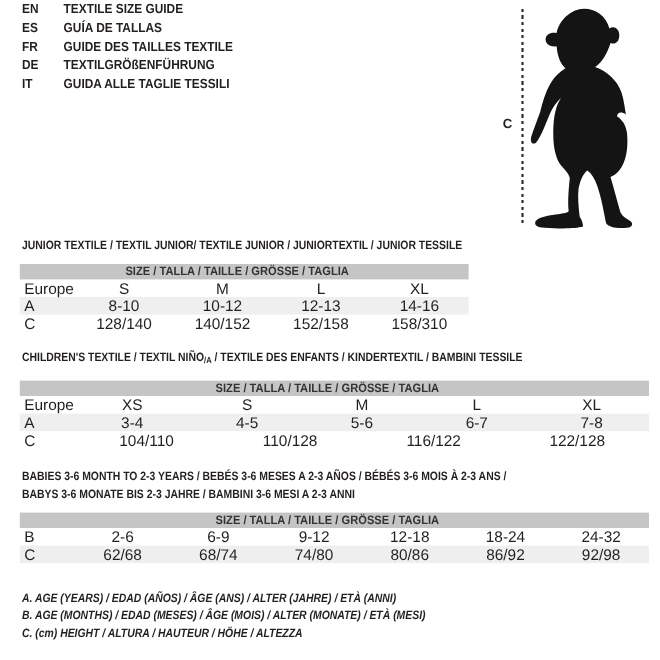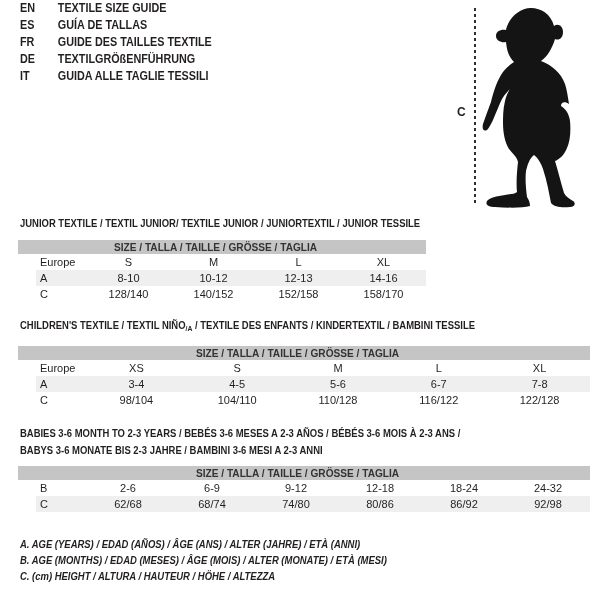--- a/index.html
+++ b/index.html
@@ -25,21 +25,21 @@
   
   .section-title{position:absolute;left:20px;font-size:11px;font-weight:bold;line-height:13px;
     transform:scaleX(0.86);transform-origin:0 0;white-space:nowrap;}
   .section-title.two-line{line-height:17px;}
   sub.small{font-size:8px;vertical-align:-2px;}
 
   
   .sg-table{position:absolute;left:18px;}
   .size-bar{height:14px;line-height:14px;background:#c5c5c5;padding-left:4px;
             font-size:11px;font-weight:bold;color:#333333;text-align:center;}
-  .t-row{display:flex;height:16px;line-height:16px;font-size:11px;margin-left:18px;}
+  .t-row{display:flex;height:16px;line-height:16px;font-size:14px;}
   .t-row.shaded{background:#efefef;}
   .t-label{width:50px;padding-left:4px;box-sizing:border-box;}
   .t-cell{flex:1;text-align:center;}
 
   
   .footnotes{position:absolute;left:20px;top:536px;font-style:italic;}
   .footnote{height:16px;line-height:16px;font-size:11px;font-weight:bold;
     transform:scaleX(0.86);transform-origin:0 0;white-space:nowrap;}
 </style>
 </head>
@@ -106,21 +106,21 @@
       <span class="t-cell">8-10</span>
       <span class="t-cell">10-12</span>
       <span class="t-cell">12-13</span>
       <span class="t-cell">14-16</span>
     </div>
     <div class="t-row">
       <span class="t-label">C</span>
       <span class="t-cell">128/140</span>
       <span class="t-cell">140/152</span>
       <span class="t-cell">152/158</span>
-      <span class="t-cell">158/170</span>
+      <span class="t-cell">158/310</span>
     </div>
   </div>
 
   <div class="section-title" style="top:319px;">
     <span>CHILDREN'S TEXTILE / TEXTIL NIÑO</span><sub class="small">/A</sub><span> / TEXTILE DES ENFANTS / KINDERTEXTIL / BAMBINI TESSILE</span>
   </div>
   <div class="sg-table" style="top:346px;width:572px;">
     <div class="size-bar">
       <span class="cond92">SIZE / TALLA / TAILLE / GRÖSSE / TAGLIA</span>
     </div>
@@ -135,21 +135,20 @@
     <div class="t-row shaded">
       <span class="t-label">A</span>
       <span class="t-cell">3-4</span>
       <span class="t-cell">4-5</span>
       <span class="t-cell">5-6</span>
       <span class="t-cell">6-7</span>
       <span class="t-cell">7-8</span>
     </div>
     <div class="t-row">
       <span class="t-label">C</span>
-      <span class="t-cell">98/104</span>
       <span class="t-cell">104/110</span>
       <span class="t-cell">110/128</span>
       <span class="t-cell">116/122</span>
       <span class="t-cell">122/128</span>
     </div>
   </div>
 
   <div class="section-title two-line" style="top:425px;">
     <span style="display:block;">BABIES 3-6 MONTH TO 2-3 YEARS / BEBÉS 3-6 MESES A 2-3 AÑOS / BÉBÉS 3-6 MOIS À 2-3 ANS /</span>
     <span style="display:block;">BABYS 3-6 MONATE BIS 2-3 JAHRE / BAMBINI 3-6 MESI A 2-3 ANNI</span>

